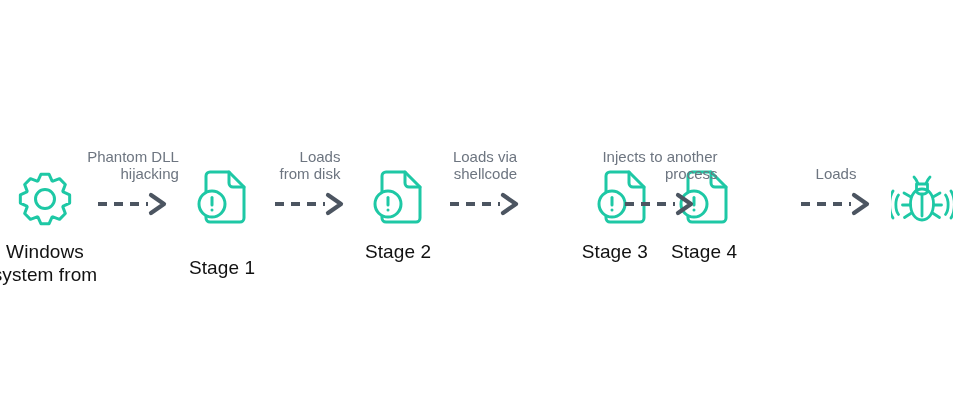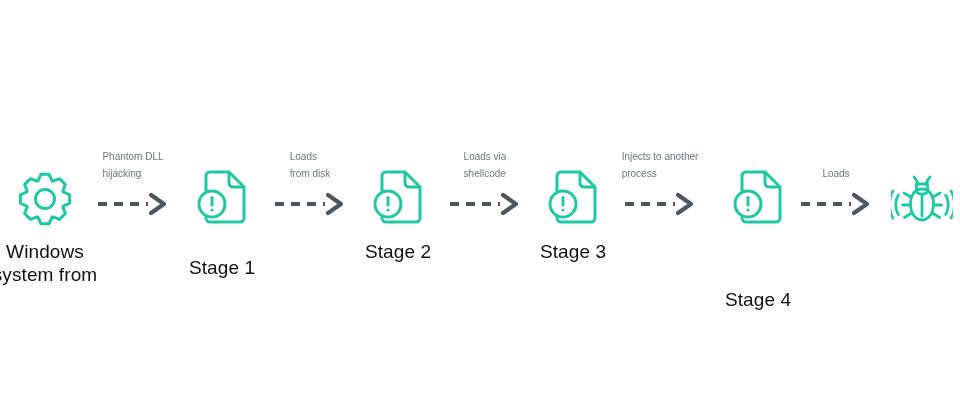--- a/index.html
+++ b/index.html
@@ -51,23 +51,23 @@
   .connector {
     position: absolute;
     top: 148px;
     width: 160px;
     margin-left: -80px;
     display: flex;
     flex-direction: column;
     align-items: center;
   }
   .connector-label {
-    font-size: 10px;
+    font-size: 15px;
     line-height: 17px;
-    text-align: left;
+    text-align: right;
     color: #6d7580;
     white-space: pre-line;
     min-height: 34px;
     display: flex;
     align-items: flex-end;
     justify-content: center;
   }
   .connector-arrow {
     margin-top: 9px;
     height: 26px;
@@ -109,34 +109,34 @@
           <path d="M14 4 H33 L48 19 V50 A4 4 0 0 1 44 54 H14 A4 4 0 0 1 10 50 V8 A4 4 0 0 1 14 4 Z" fill="none" stroke="#1ec8a5" stroke-width="3" stroke-linecap="round" stroke-linejoin="round"></path>
           <path d="M33 4 V15 A4 4 0 0 0 37 19 H48" fill="none" stroke="#1ec8a5" stroke-width="3" stroke-linecap="round" stroke-linejoin="round"></path>
           <circle cx="16" cy="36" r="13" fill="#ffffff"></circle>
           <circle cx="16" cy="36" r="13" fill="none" stroke="#1ec8a5" stroke-width="3"></circle>
           <line x1="16" y1="29.5" x2="16" y2="37" stroke="#1ec8a5" stroke-width="3" stroke-linecap="round"></line>
           <circle cx="16" cy="42" r="1.5" fill="#1ec8a5"></circle>
         </svg>
       </div>
       <div class="node-label">Stage 2</div>
     </div>
-    <div class="node" style="left: 573px;">
+    <div class="node" style="left: 573px; align-items: flex-end;">
       <div class="node-icon">
         <svg width="52" height="62" viewBox="0 0 52 62" fill="none">
           <path d="M14 4 H33 L48 19 V50 A4 4 0 0 1 44 54 H14 A4 4 0 0 1 10 50 V8 A4 4 0 0 1 14 4 Z" fill="none" stroke="#1ec8a5" stroke-width="3" stroke-linecap="round" stroke-linejoin="round"></path>
           <path d="M33 4 V15 A4 4 0 0 0 37 19 H48" fill="none" stroke="#1ec8a5" stroke-width="3" stroke-linecap="round" stroke-linejoin="round"></path>
           <circle cx="16" cy="36" r="13" fill="#ffffff"></circle>
           <circle cx="16" cy="36" r="13" fill="none" stroke="#1ec8a5" stroke-width="3"></circle>
           <line x1="16" y1="29.5" x2="16" y2="37" stroke="#1ec8a5" stroke-width="3" stroke-linecap="round"></line>
           <circle cx="16" cy="42" r="1.5" fill="#1ec8a5"></circle>
         </svg>
       </div>
       <div class="node-label">Stage 3</div>
     </div>
-    <div class="node" style="left: 758px; gap: 48px;">
+    <div class="node" style="left: 704px;">
       <div class="node-icon">
         <svg width="52" height="62" viewBox="0 0 52 62" fill="none">
           <path d="M14 4 H33 L48 19 V50 A4 4 0 0 1 44 54 H14 A4 4 0 0 1 10 50 V8 A4 4 0 0 1 14 4 Z" fill="none" stroke="#1ec8a5" stroke-width="3" stroke-linecap="round" stroke-linejoin="round"></path>
           <path d="M33 4 V15 A4 4 0 0 0 37 19 H48" fill="none" stroke="#1ec8a5" stroke-width="3" stroke-linecap="round" stroke-linejoin="round"></path>
           <circle cx="16" cy="36" r="13" fill="#ffffff"></circle>
           <circle cx="16" cy="36" r="13" fill="none" stroke="#1ec8a5" stroke-width="3"></circle>
           <line x1="16" y1="29.5" x2="16" y2="37" stroke="#1ec8a5" stroke-width="3" stroke-linecap="round"></line>
           <circle cx="16" cy="42" r="1.5" fill="#1ec8a5"></circle>
         </svg>
       </div>

